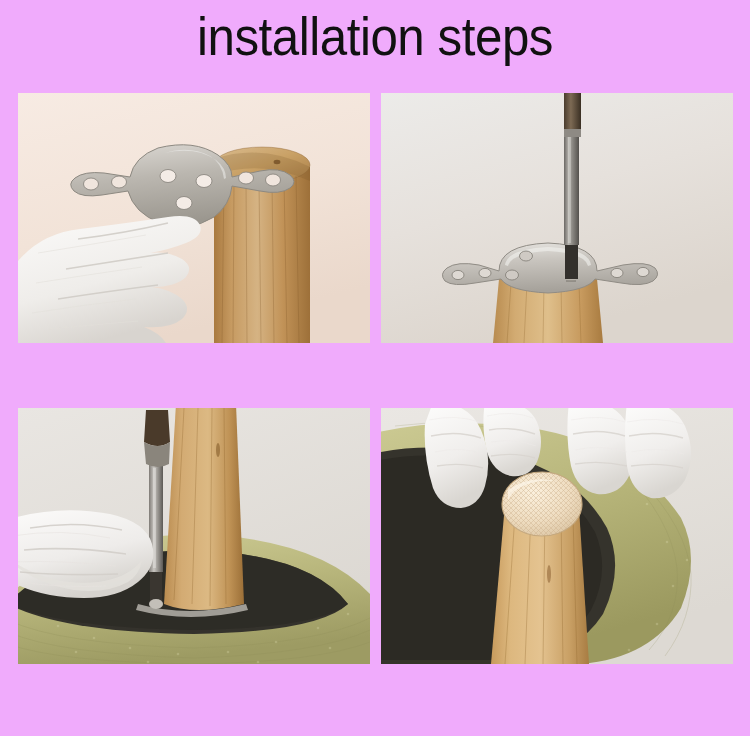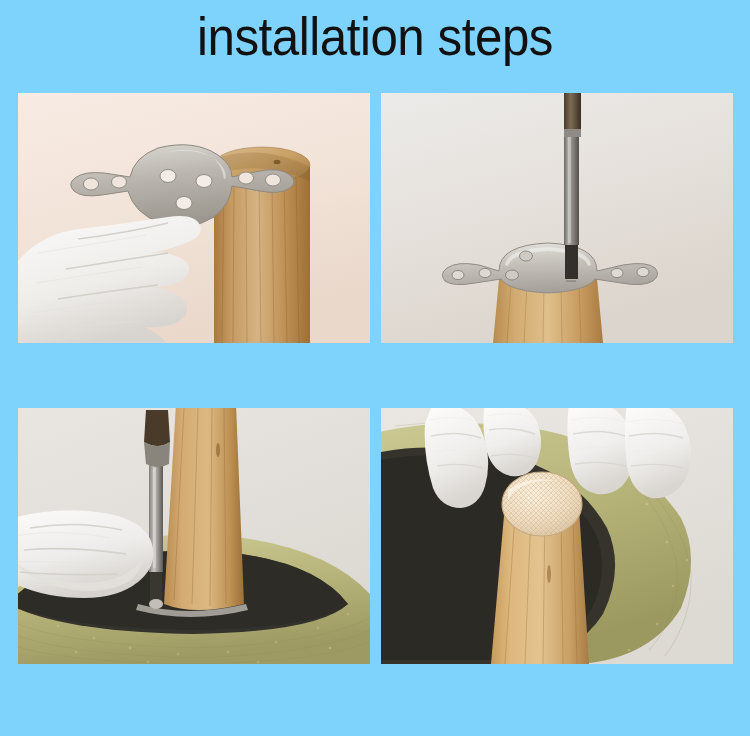--- a/index.html
+++ b/index.html
@@ -11,21 +11,21 @@
     width: 750px;
     height: 750px;
     overflow: hidden;
     font-family: "Liberation Sans", sans-serif;
     color: #1a1a1a;
   }
   #page {
     position: relative;
     width: 750px;
     height: 736px;
-    background: #7dd3fc;
+    background: #f0abfc;
   }
 
   
   .title {
     position: absolute;
     left: 0;
     top: 6px;
     width: 750px;
     text-align: center;
     font-size: 53px;

